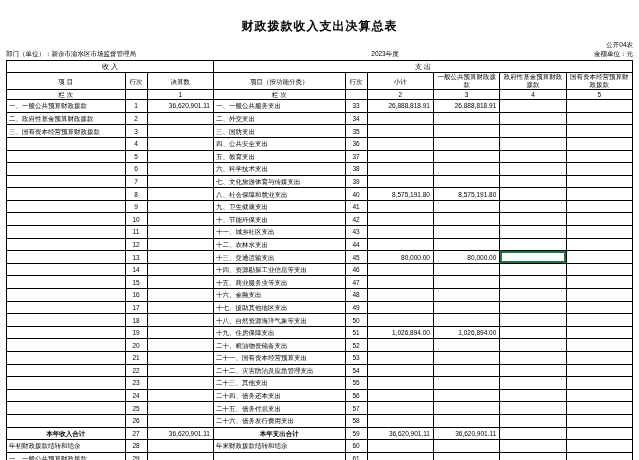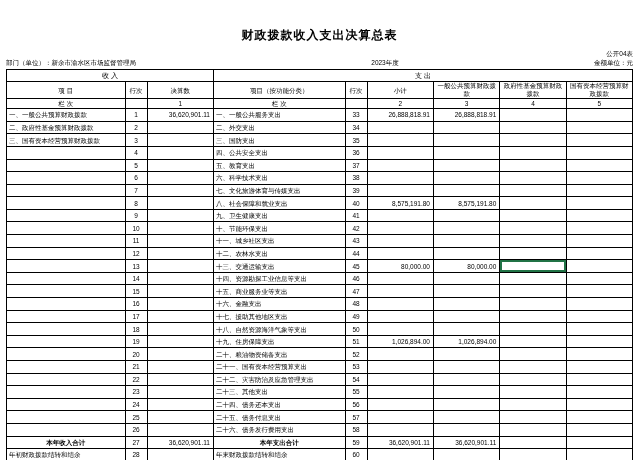--- a/index.html
+++ b/index.html
@@ -9,21 +9,21 @@
     font-family:"Liberation Sans","DejaVu Sans",sans-serif;
     font-size:7px;
     color:#000;
     overflow:hidden;
   }
   .sheet{position:relative;width:639px;height:460px;}
   .title{
     text-align:center;
     font-size:12px;
     font-weight:bold;
-    padding-top:27px;
+    padding-top:18px;
     letter-spacing:1px;
   }
   .meta{
     display:flex;
     justify-content:space-between;
     align-items:flex-end;
     padding:6px 6px 1px 6px;
     font-size:6.5px;
   }
   .meta .left{white-space:nowrap;}

